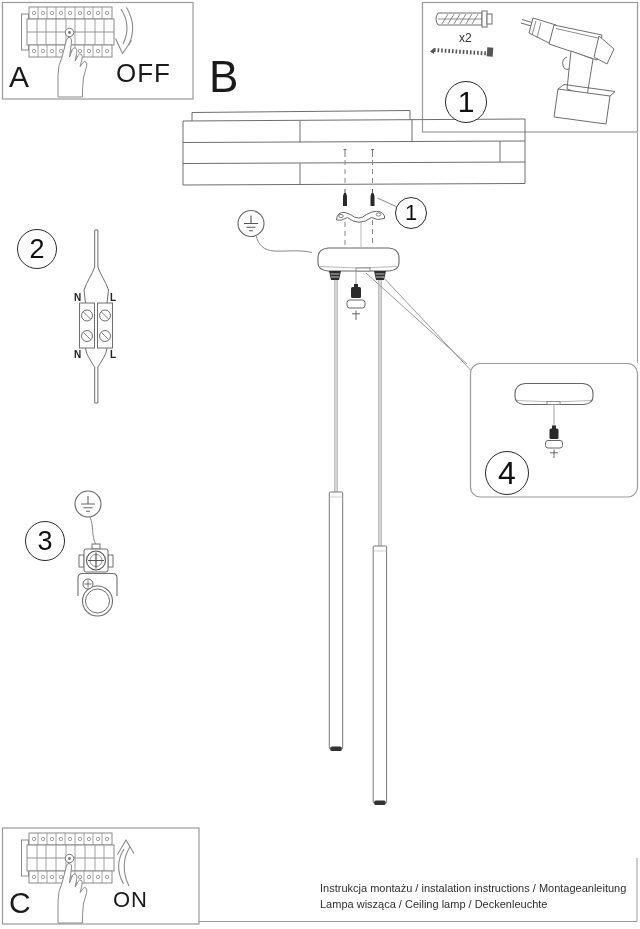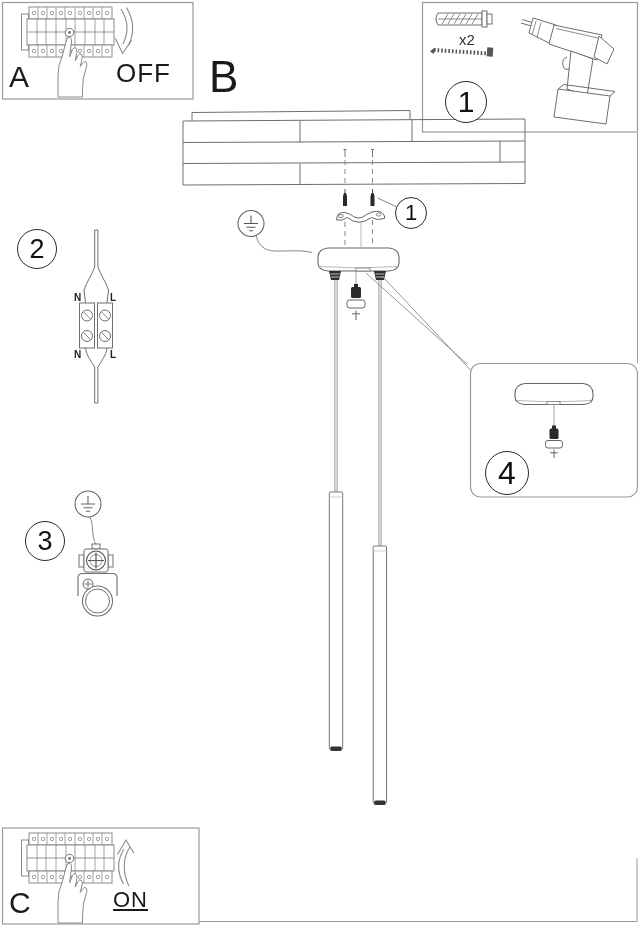--- a/index.html
+++ b/index.html
@@ -242,23 +242,23 @@
     <path d="M88,580.5 V587.5 M84.5,584 H91.5" stroke="#666" stroke-width="0.9" fill="none"></path>
   </g>
 </svg>
 
 <div class="lbl" style="left:9px;top:60px;font-size:30px;">A</div>
 <div class="lbl" style="left:108px;top:58px;font-size:26px;letter-spacing:1px;margin-left:8px;">OFF</div>
 
 <div class="lbl" style="left:209px;top:52px;font-size:44px;">B</div>
 
 <div class="lbl" style="left:9px;top:886px;font-size:30px;">C</div>
-<div class="lbl" style="left:113px;top:887px;font-size:22px;letter-spacing:1px;text-decoration:underline;">ON</div>
-
-<div class="lbl" style="left:459px;top:31px;font-size:15px;color:#333;">x2</div>
+<div class="lbl" style="left:113px;top:887px;font-size:22px;letter-spacing:1px;">ON</div>
+
+<div class="lbl" style="left:459px;top:31px;font-size:12px;color:#333;">x2</div>
 
 <div class="circle-step" style="left:445px;top:81px;width:40px;height:40px;font-size:30px;">
   <span>1</span>
 </div>
 
 <div class="circle-step" style="left:395px;top:197px;width:30px;height:30px;font-size:22px;">
   <span>1</span>
 </div>
 
 <div class="circle-step" style="left:17px;top:229px;width:38px;height:38px;font-size:27px;">
@@ -272,13 +272,15 @@
 <div class="circle-step" style="left:485px;top:451px;width:42px;height:42px;font-size:32px;">
   <span>4</span>
 </div>
 
 <div class="nl" style="left:74px;top:292px;">N</div>
 <div class="nl" style="left:110px;top:292px;">L</div>
 <div class="nl" style="left:74px;top:349px;">N</div>
 <div class="nl" style="left:110px;top:349px;">L</div>
 
 <div class="footer">
+  <div>Instrukcja montażu / instalation instructions / Montageanleitung</div>
+  <div>Lampa wisząca / Ceiling lamp / Deckenleuchte</div>
 </div>
 
 </body></html>

